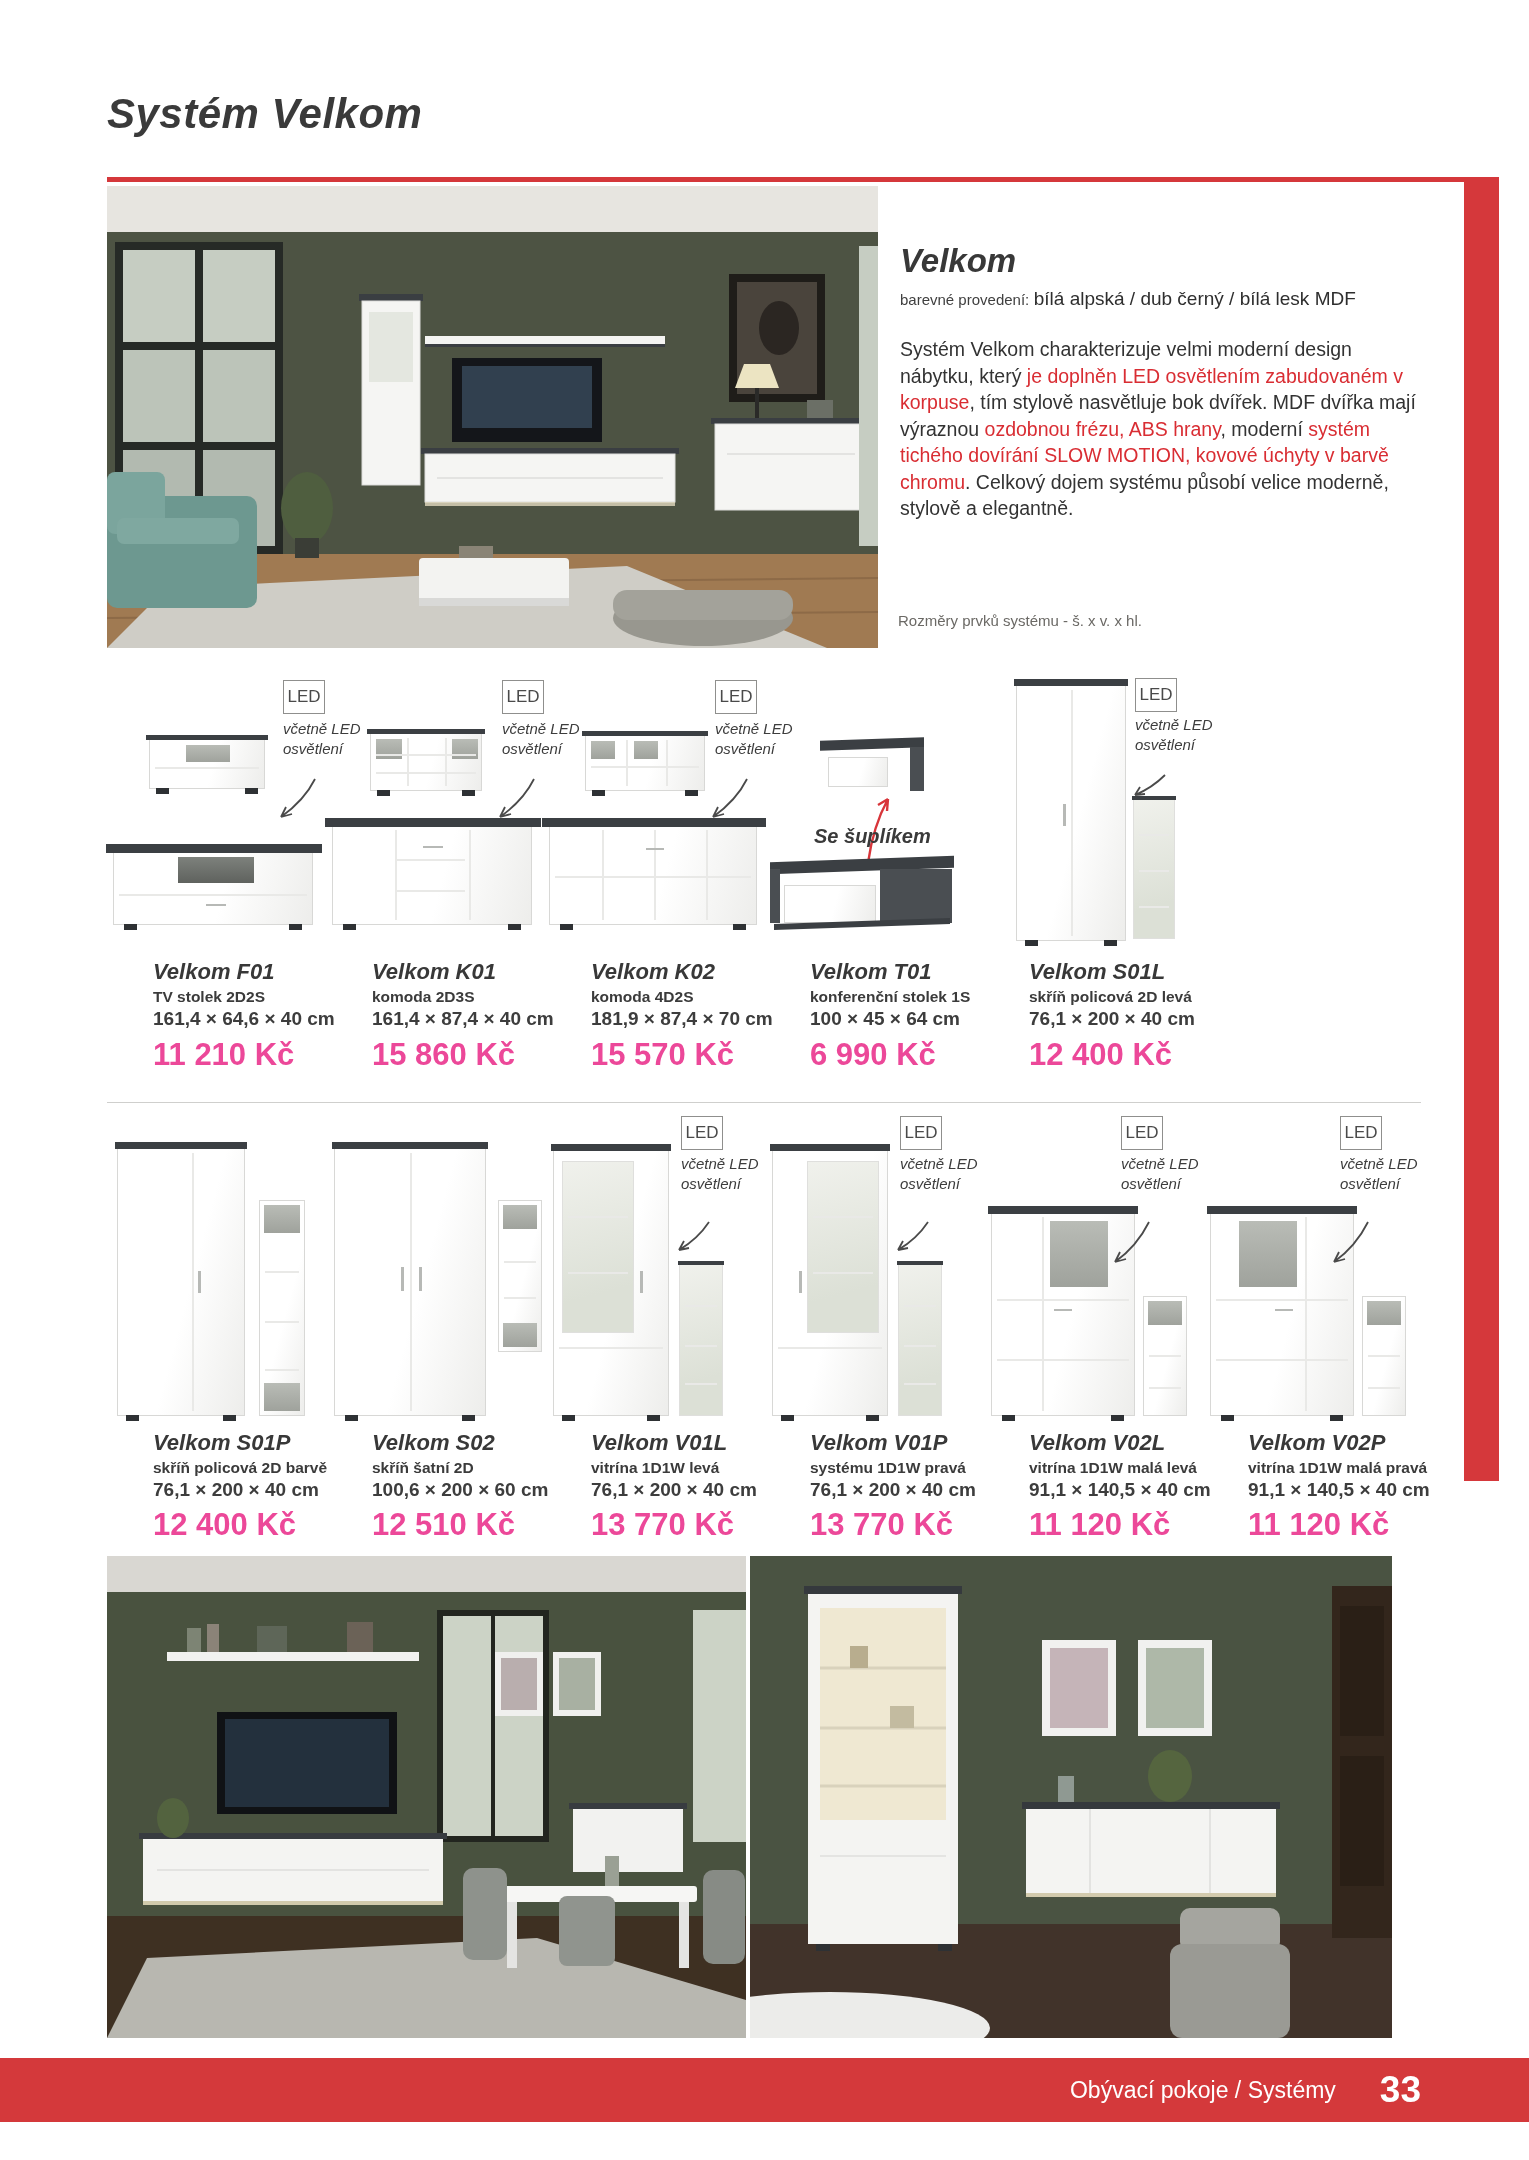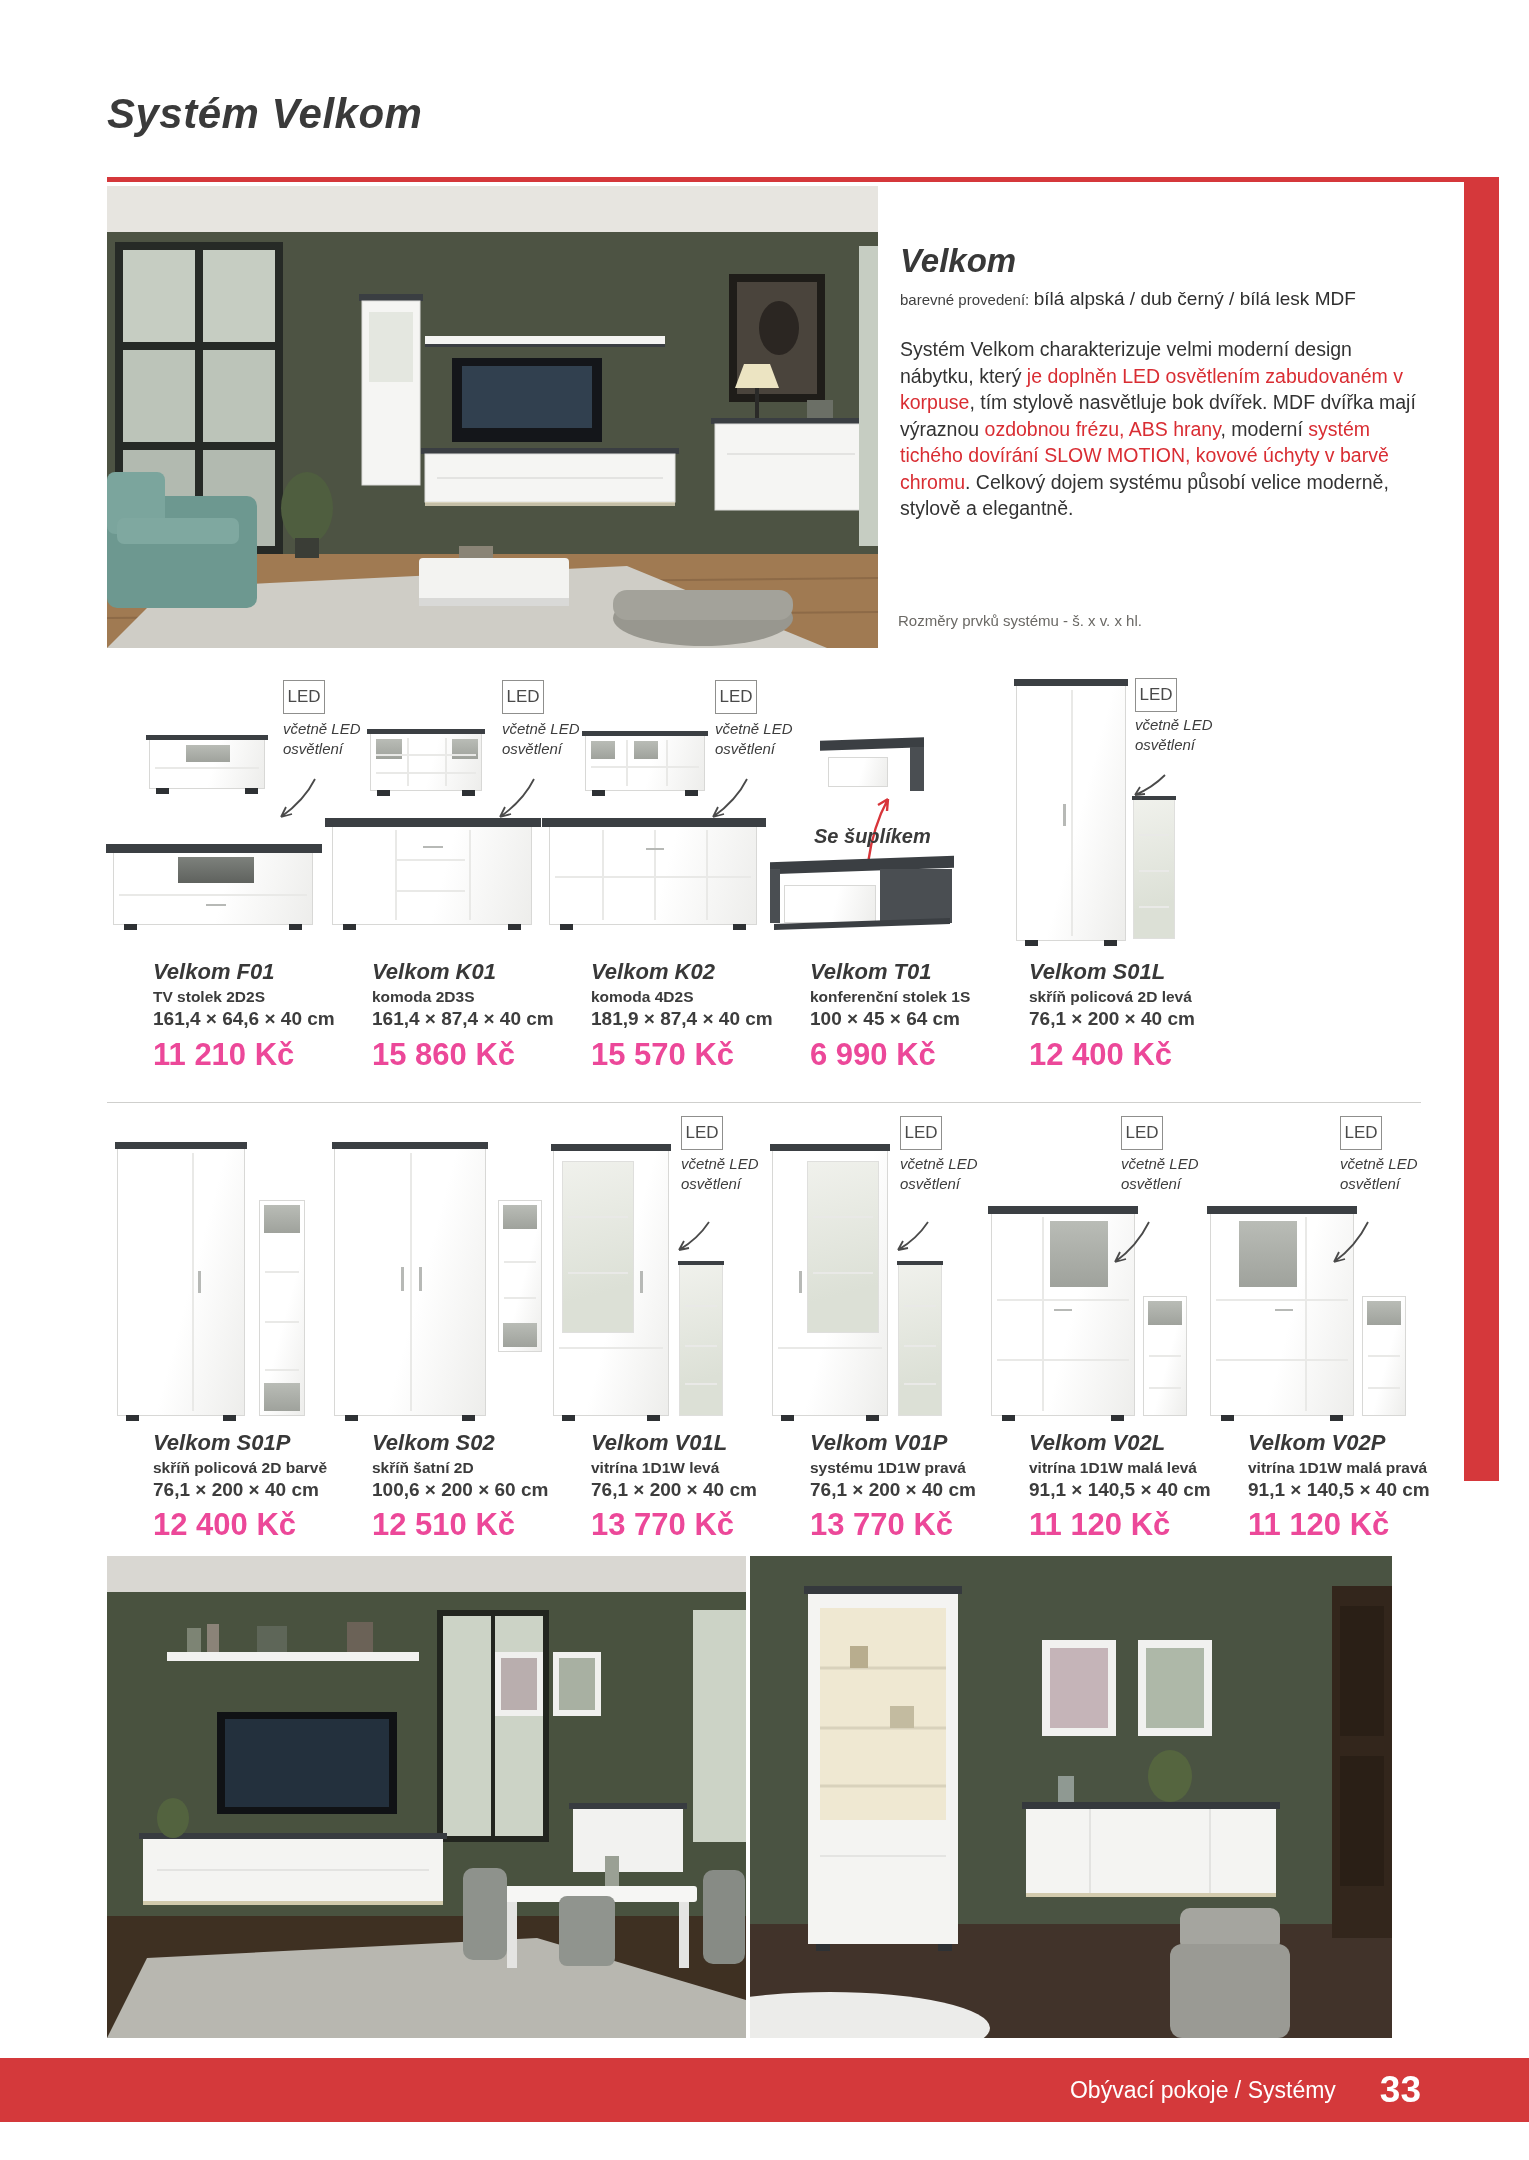--- a/index.html
+++ b/index.html
@@ -222,21 +222,21 @@
         <div class="fvline" style="left:52px"></div>
           <div class="fvline" style="left:104px"></div>
           <div class="fvline" style="left:156px"></div>
         <div class="fline" style="top:50px"></div>
         <div class="fhandle" style="left:96px;top:22px;width:18px;height:2px"></div>
         <div class="ffoot" style="left:10px"></div>
           <div class="ffoot" style="right:10px"></div>
       </div>
       <div class="pname">Velkom K02</div>
       <div class="psub">komoda 4D2S</div>
-      <div class="pdims">181,9 × 87,4 × 40 cm</div>
+      <div class="pdims">181,9 × 87,4 × 70 cm</div>
       <div class="pprice">15 570 Kč</div>
     </div>
 
 
     <div class="card">
       <div style="position:absolute;left:56px;top:64px;width:104px;height:54px">
         <div class="slab" style="left:0;top:0;width:104px;height:10px"></div>
         <div class="panel" style="right:0;top:8px;width:14px;height:44px"></div>
         <div class="furn" style="left:8px;top:18px;width:60px;height:30px"></div>
       </div>

